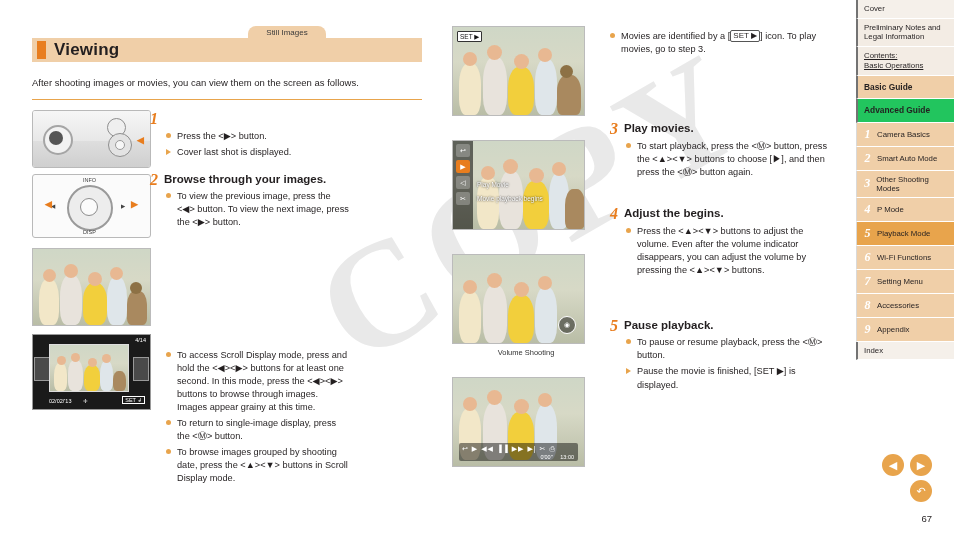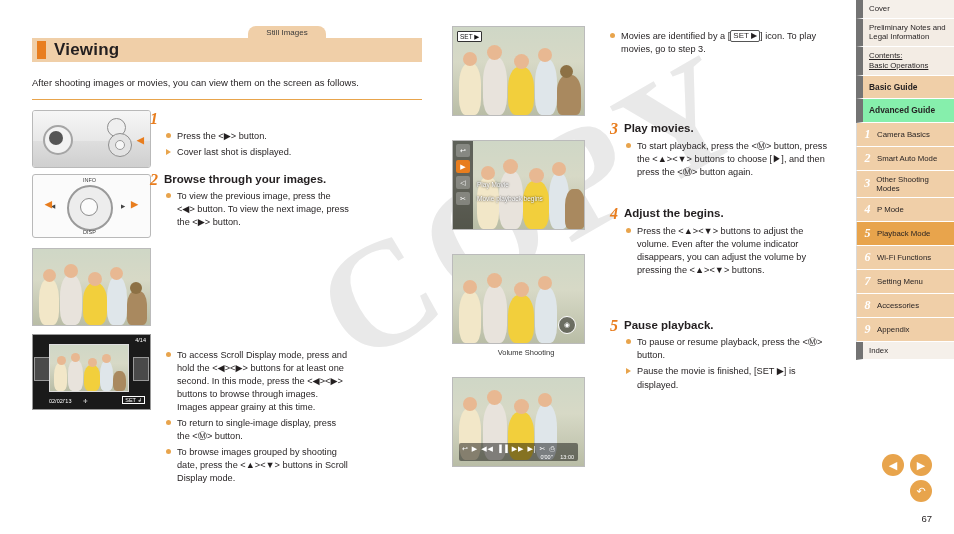--- a/index.html
+++ b/index.html
@@ -246,33 +246,33 @@
   }
   .mv-bar-time {
     position:absolute; right:4px; bottom:1px; font-size:5.5px;
   }
   
   #sidebar {
     position:absolute; right:0; top:0; width:98px; height:534px;
     z-index:4;
   }
   .sb-item {
-    border-left:7px solid #737373;
+    border-left:2px solid #737373;
     border-bottom:1px solid #ffffff;
     font-size:7.8px;
     padding:4px 6px;
     line-height:1.25;
     background:#f3ece4;
     color:#231f20;
     min-height:13px;
     box-sizing:border-box;
   }
   .sb-item.plain { background:#f5f0ea; }
   .sb-item.guide { background:#f0cfa8; font-weight:bold; font-size:8.4px; padding:6px; }
-  .sb-item.active { background:#86efac; font-weight:bold; font-size:8.4px; padding:6px; }
+  .sb-item.active { background:#22c55e; font-weight:bold; font-size:8.4px; padding:6px; }
   .sb-num {
     display:flex; align-items:center; gap:5px;
     background:#f0cfa8;
     padding:4px 6px;
     font-size:7.8px;
     border-left:1px solid #d9d9d9;
     border-bottom:1px solid #fff;
     box-sizing:border-box;
     min-height:15px;
   }

